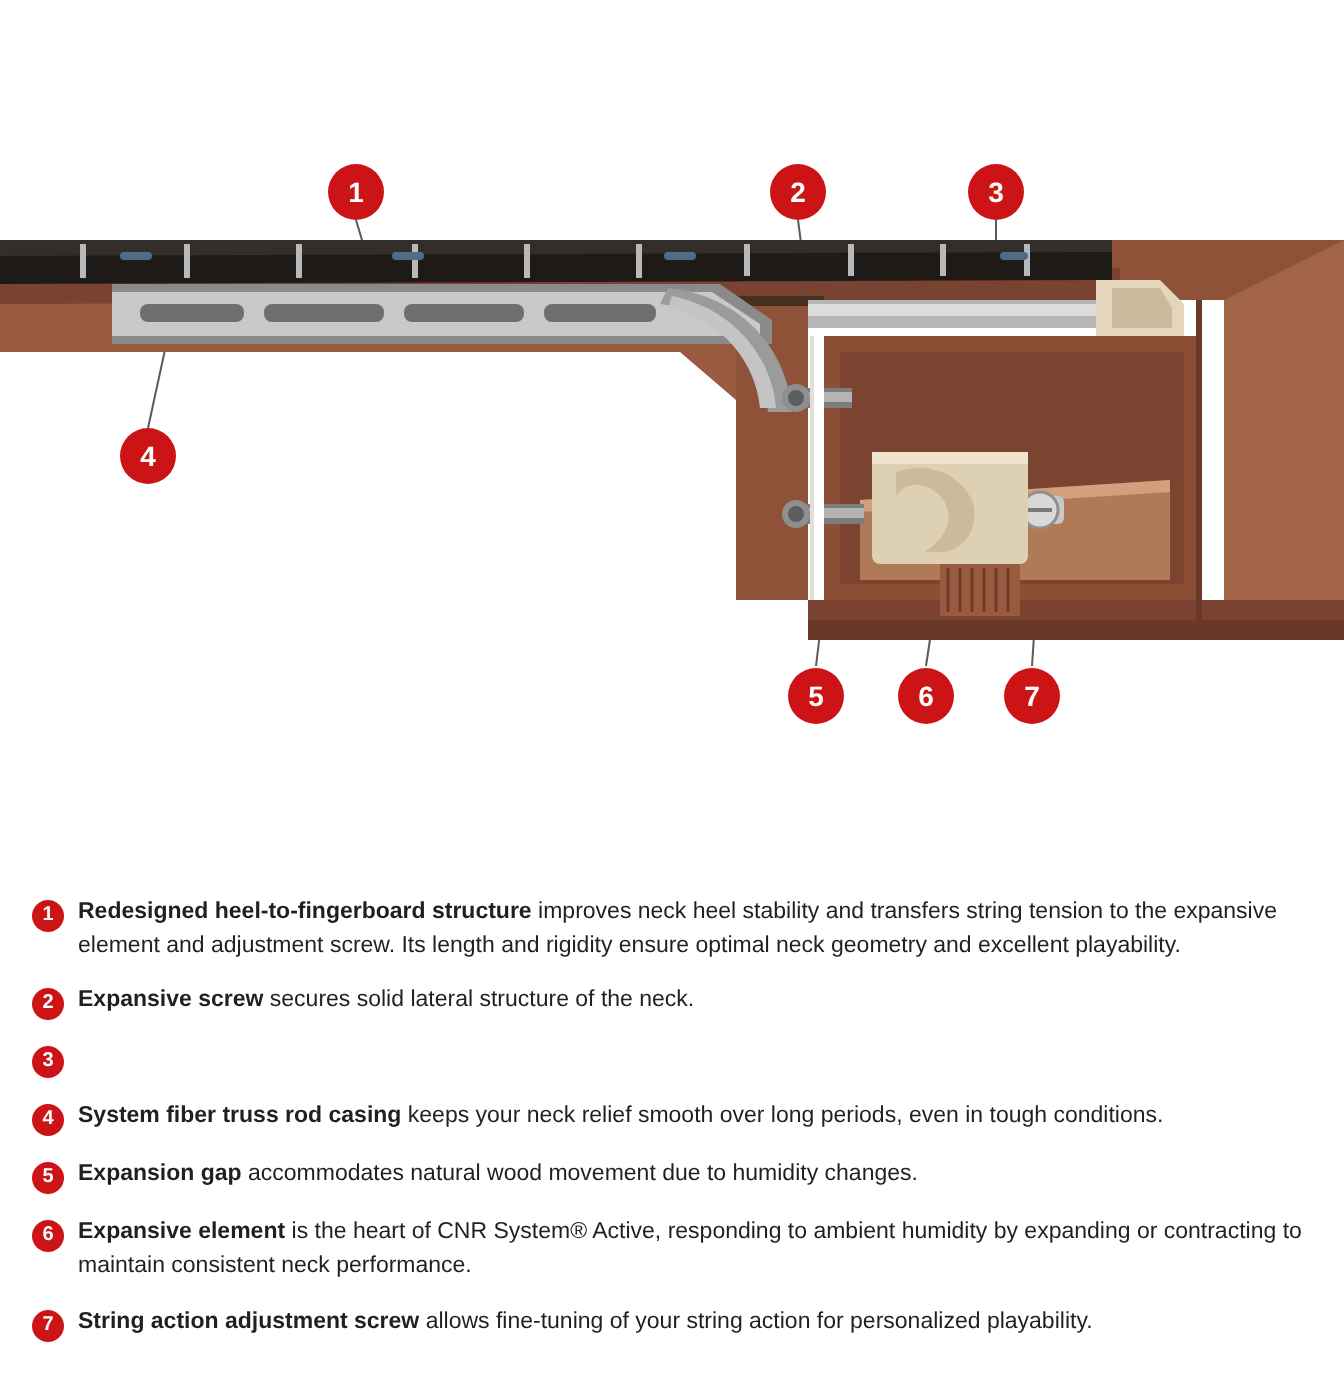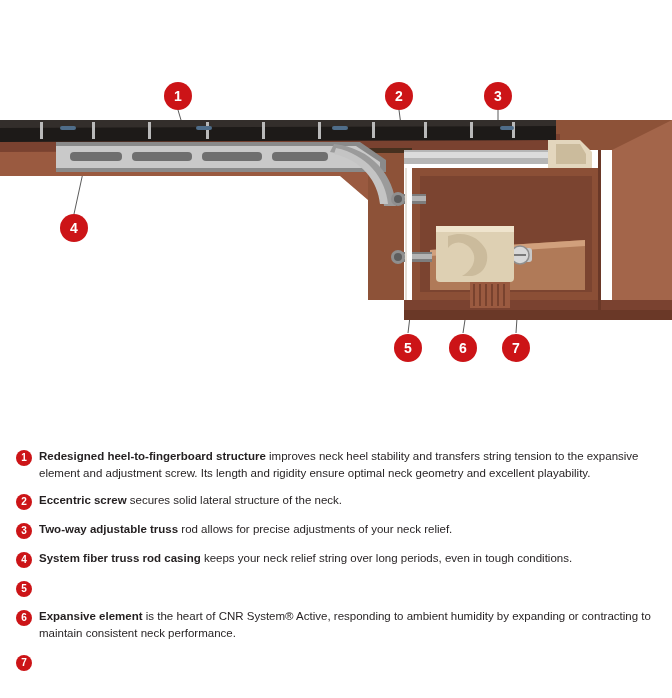--- a/index.html
+++ b/index.html
@@ -226,46 +226,49 @@
   <div class="legend-row">
     <div class="legend-num">1</div>
     <div class="legend-text">
       <b>Redesigned heel-to-fingerboard structure</b><span> improves neck heel stability and transfers string tension to the expansive element and adjustment screw. Its length and rigidity ensure optimal neck geometry and excellent playability.</span>
     </div>
   </div>
 
   <div class="legend-row">
     <div class="legend-num">2</div>
     <div class="legend-text">
-      <b>Eccentric screw</b><span> secures solid lateral structure of the neck.</span>
+      <b>Expansive screw</b><span> secures solid lateral structure of the neck.</span>
     </div>
   </div>
 
   <div class="legend-row">
     <div class="legend-num">3</div>
-    <div class="legend-text">
-      <b>Two-way adjustable truss</b><span> rod allows for precise adjustments of your neck relief.</span>
-    </div>
   </div>
 
   <div class="legend-row">
     <div class="legend-num">4</div>
     <div class="legend-text">
-      <b>System fiber truss rod casing</b><span> keeps your neck relief string over long periods, even in tough conditions.</span>
+      <b>System fiber truss rod casing</b><span> keeps your neck relief smooth over long periods, even in tough conditions.</span>
     </div>
   </div>
 
   <div class="legend-row">
     <div class="legend-num">5</div>
+    <div class="legend-text">
+      <b>Expansion gap</b><span> accommodates natural wood movement due to humidity changes.</span>
+    </div>
   </div>
 
   <div class="legend-row">
     <div class="legend-num">6</div>
     <div class="legend-text">
       <b>Expansive element</b><span> is the heart of CNR System® Active, responding to ambient humidity by expanding or contracting to maintain consistent neck performance.</span>
     </div>
   </div>
 
   <div class="legend-row">
     <div class="legend-num">7</div>
+    <div class="legend-text">
+      <b>String action adjustment screw</b><span> allows fine-tuning of your string action for personalized playability.</span>
+    </div>
   </div>
 
 </div>
 
 </body></html>

